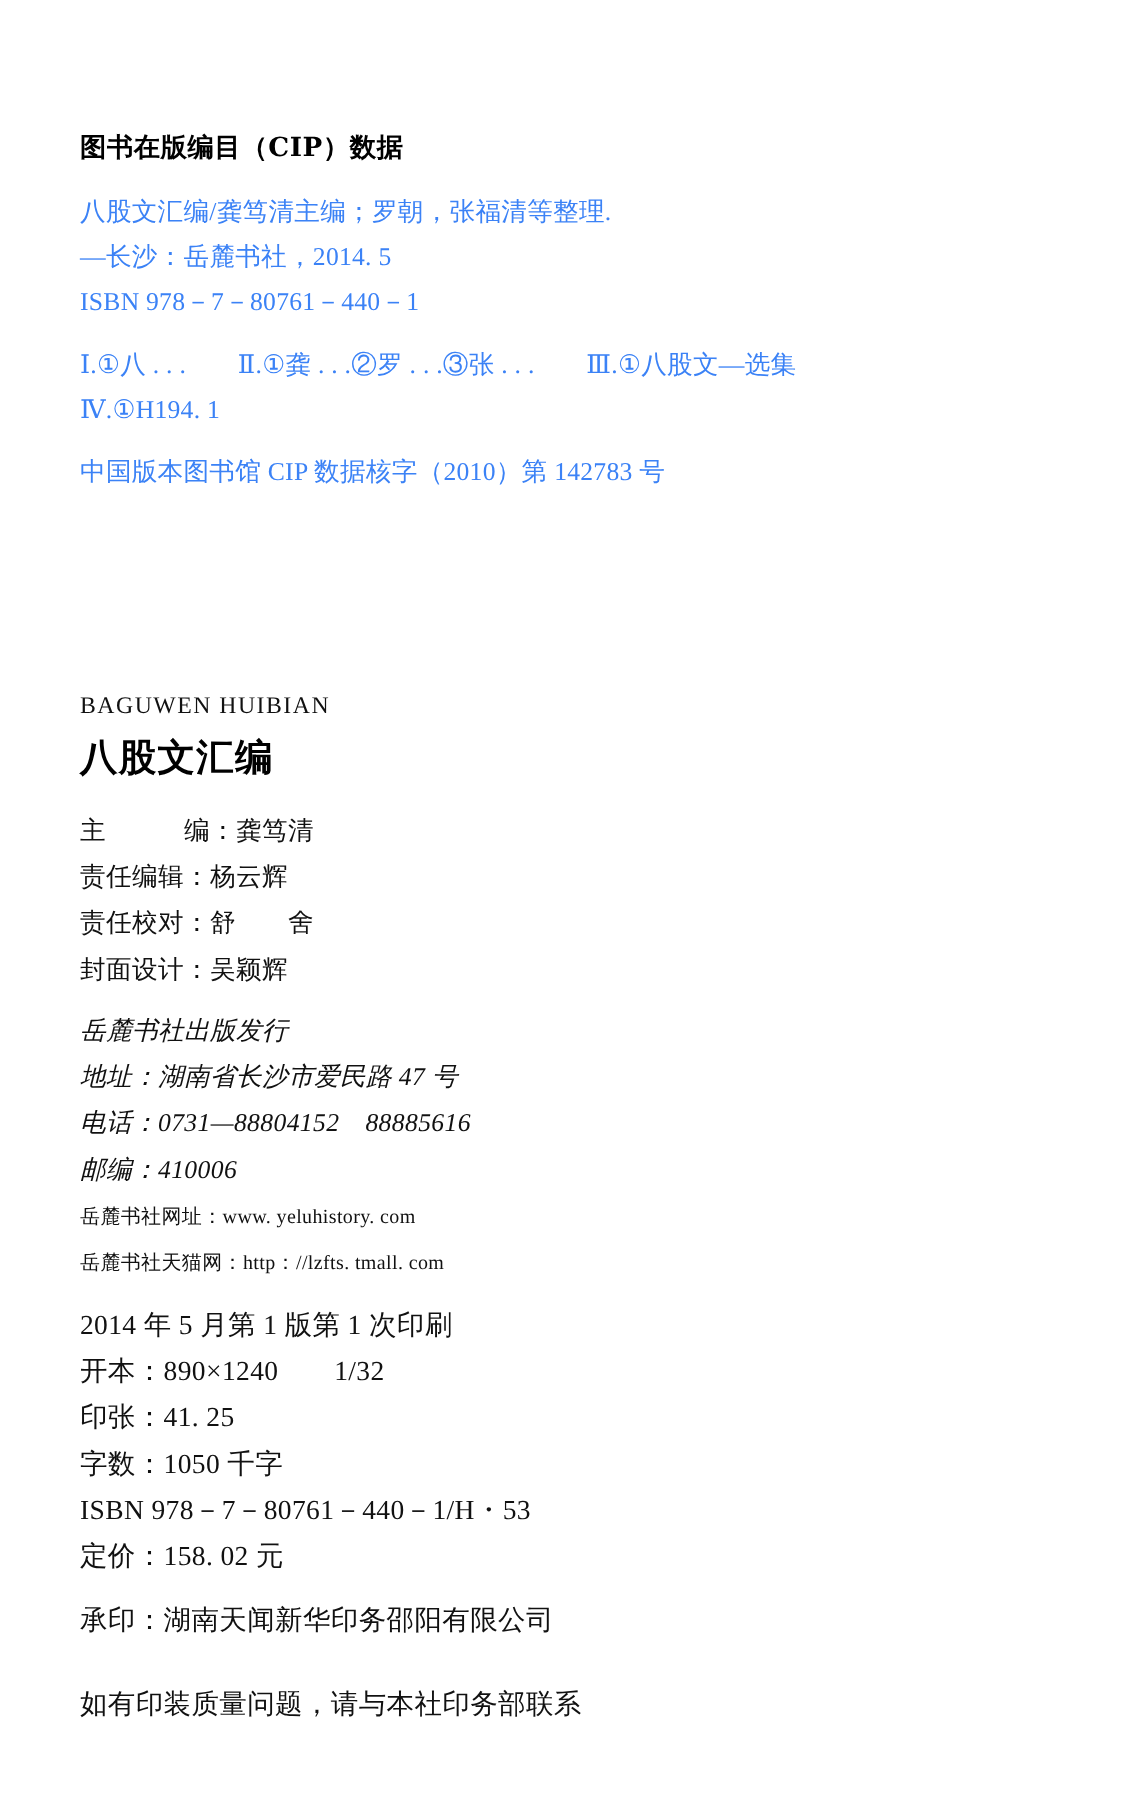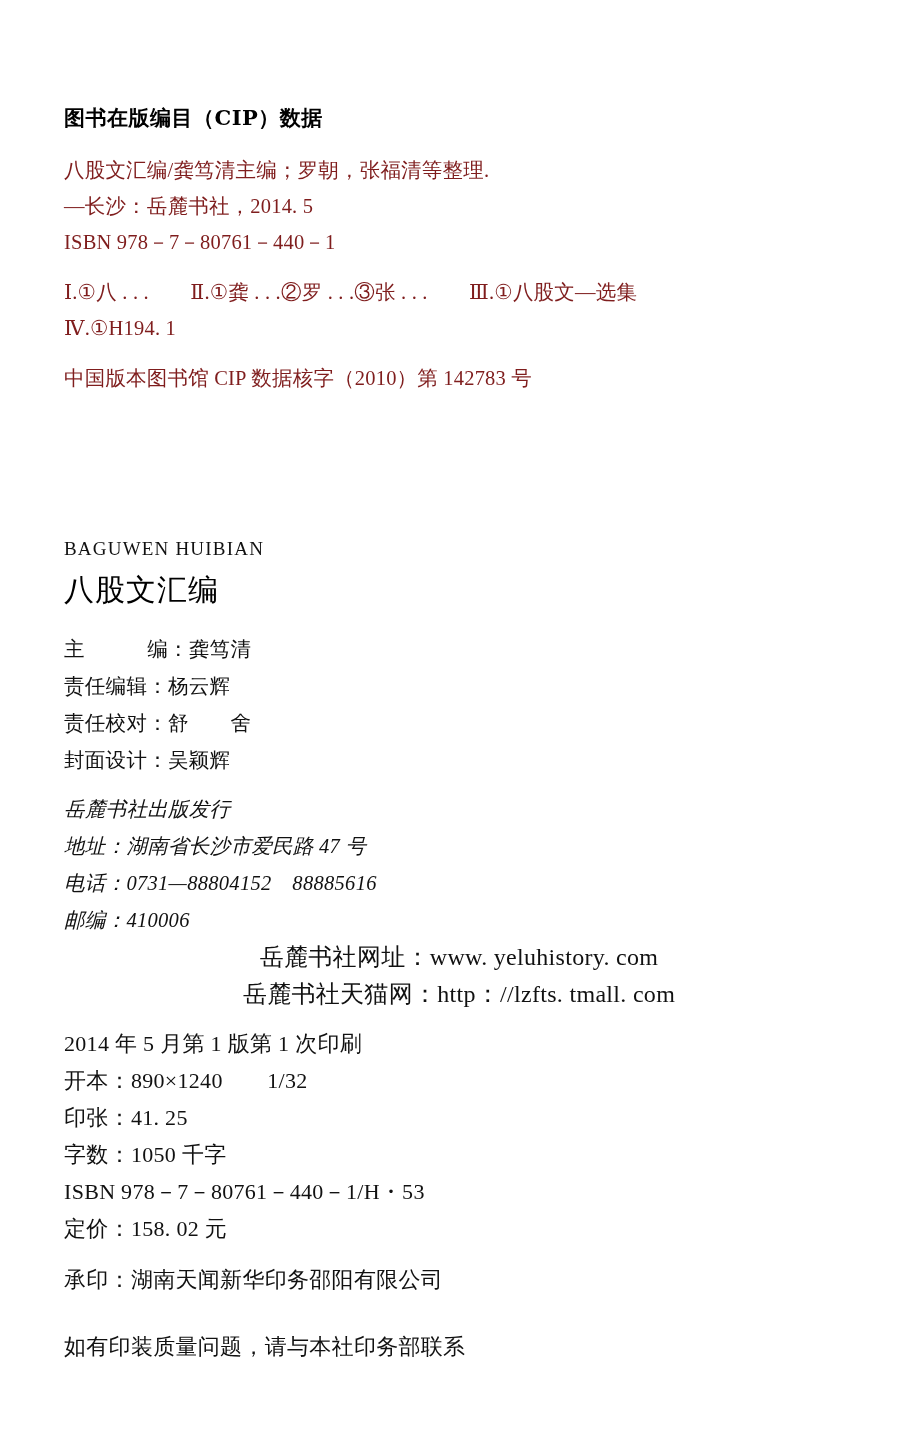--- a/index.html
+++ b/index.html
@@ -34,40 +34,40 @@
     letter-spacing: 0.5px;
     margin: 0 0 20px 0;
     color: #000;
   }
   .line {
     font-size: 20.5px;
     line-height: 36px;
     margin: 0;
     letter-spacing: 0.2px;
     white-space: pre;
-    color: #7f1d1d;
+    color: #3b82f6;
   }
   .gap-sm { height: 14px; }
 
   .colophon {
     position: absolute;
     left: 64px;
     top: 538px;
     width: 790px;
   }
   .pinyin {
     font-family: "Liberation Serif", "DejaVu Serif", serif;
     font-size: 19px;
     letter-spacing: 1.2px;
-    margin: 0 0 10px 0;
+    margin: 16px 0 10px 0;
     color: #111;
   }
   .book-title {
     font-family: "DejaVu Serif", "Liberation Serif", serif;
-    font-weight: normal;
+    font-weight: bold;
     font-size: 30px;
     letter-spacing: 1px;
     margin: 0 0 20px 0;
     color: #000;
   }
   .staff-line {
     font-size: 20.5px;
     line-height: 37px;
     margin: 0;
     white-space: pre;
@@ -76,26 +76,25 @@
   .pub-line {
     font-size: 20.5px;
     line-height: 37px;
     margin: 0;
     white-space: pre;
     letter-spacing: 0.3px;
     font-style: italic;
   }
   .url-line {
     font-family: "Liberation Serif", "DejaVu Serif", serif;
-    font-size: 24px;
+    font-size: 16px;
     line-height: 37px;
     margin: 0;
     white-space: pre;
     letter-spacing: 0.3px;
-    text-align: center;
   }
   .spec-line {
     font-size: 22px;
     line-height: 37px;
     margin: 0;
     white-space: pre;
     letter-spacing: 0.3px;
   }
   .block-space-2 { height: 12px; }
   .block-space-3 { height: 14px; }

